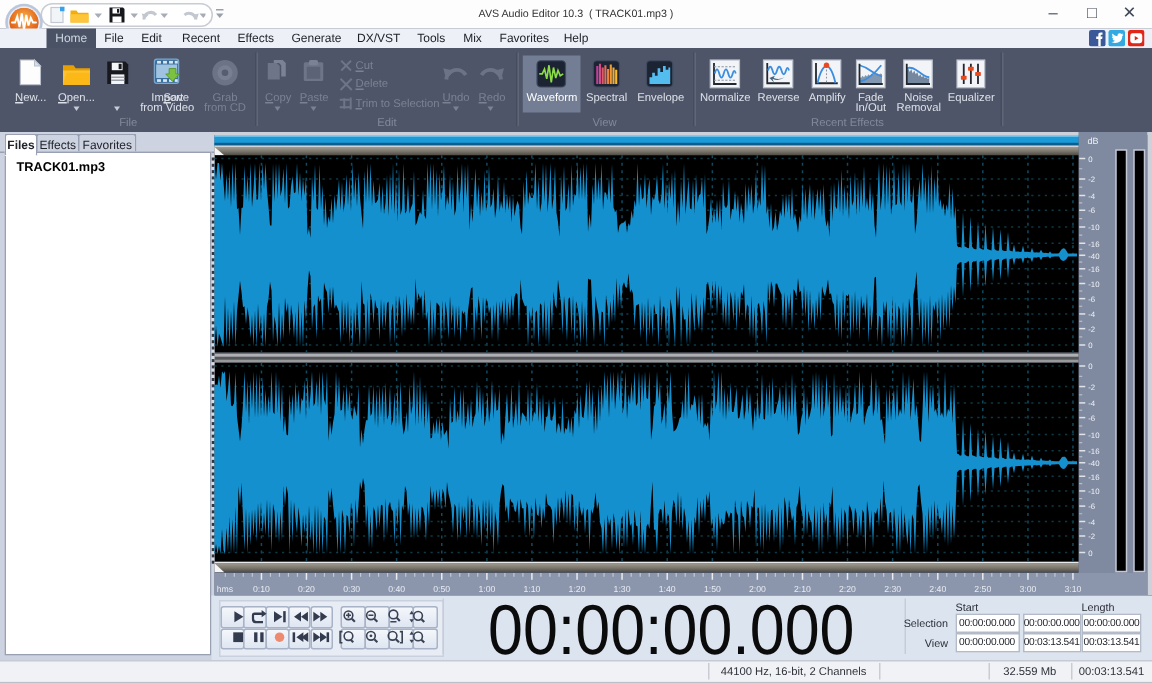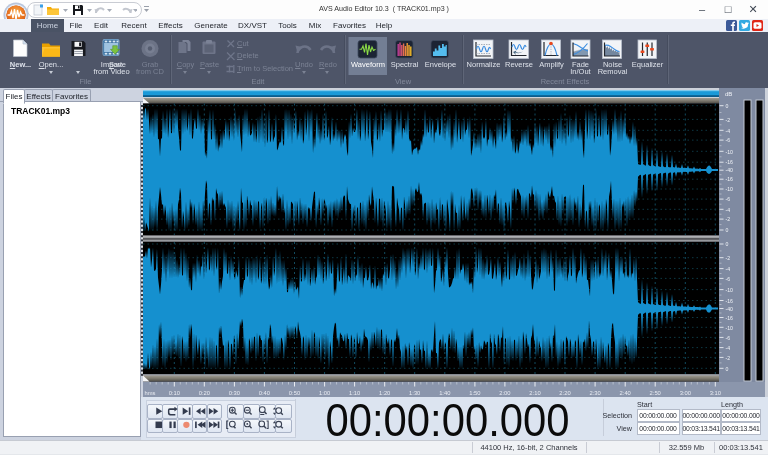--- a/index.html
+++ b/index.html
@@ -258,21 +258,21 @@
 
  <g transform="translate(638,8)">
   <rect x="0" y="0" width="18.5" height="18.5" fill="#f2f4f7" stroke="#b9c0cc" stroke-width="0.8"></rect>
   <path d="M4.5 2.5 L4.5 16 M9.25 2.5 L9.25 16 M14 2.5 L14 16" stroke="#22262e" stroke-width="1.2"></path>
   <rect x="2.6" y="10.5" width="3.8" height="2.6" rx="0.5" fill="#e8491e"></rect>
   <rect x="7.35" y="4.5" width="3.8" height="2.6" rx="0.5" fill="#e8491e"></rect>
   <rect x="12.1" y="8" width="3.8" height="2.6" rx="0.5" fill="#e8491e"></rect>
  </g>
 </svg>
 
-<div class="rlabel" style="left:5px;top:61px;width:31px;font-weight:bold;"><u>N</u>ew...</div>
+<div class="rlabel" style="left:5px;top:61px;width:31px;"><u>N</u>ew...</div>
 <div class="rlabel" style="left:35px;top:61px;width:32px;"><u>O</u>pen...</div>
 <div class="rlabel" style="left:64px;top:61px;width:29px;margin-left:39px;"><u>S</u>ave</div>
 <div class="rlabel" style="left:93px;top:61px;width:37px;">Import<br>from Video</div>
 <div class="rlabel dis" style="left:133px;top:61px;width:34px;">Grab<br>from CD</div>
 <div class="rlabel dis" style="left:171px;top:61px;width:29px;"><u>C</u>opy</div>
 <div class="rlabel dis" style="left:195px;top:61px;width:29px;"><u>P</u>aste</div>
 <div class="rlabel dis" style="left:237px;top:39.5px;width:30px;text-align:left;"><u>C</u>ut</div>
 <div class="rlabel dis" style="left:237px;top:52px;width:40px;text-align:left;"><u>D</u>elete</div>
 <div class="rlabel dis" style="left:237px;top:64.5px;width:60px;text-align:left;"><u>T</u>rim to Selection</div>
 <div class="rlabel dis" style="left:289px;top:61px;width:30px;"><u>U</u>ndo</div>
@@ -292,21 +292,21 @@
 <div class="glabel" style="left:537px;top:76.5px;width:56px;">Recent Effects</div>
 
 <div class="rdd" style="left:48.5px;top:70.5px;"></div>
 <div class="rdd" style="left:76px;top:70.5px;"></div>
 <div class="rdd dis" style="left:183px;top:70.5px;"></div>
 <div class="rdd dis" style="left:207px;top:70.5px;"></div>
 <div class="rdd dis" style="left:301.5px;top:70.5px;"></div>
 <div class="rdd dis" style="left:325px;top:70.5px;"></div>
 
 <div class="abs" id="lpanel">
- <div class="ltab" style="left:3px;width:20px;background:#fff;border-bottom:1px solid #fff;height:13px;z-index:2;">Files</div>
+ <div class="ltab" style="left:3px;width:20px;background:#fff;border-bottom:1px solid #fff;height:13px;z-index:2;font-weight:bold;">Files</div>
  <div class="ltab" style="left:24px;width:27px;">Effects</div>
  <div class="ltab" style="left:52px;width:37px;">Favorites</div>
  <div style="position:absolute;left:0px;top:13px;width:143px;height:1px;background:#98a0b1;"></div>
  <div id="filelist">
       <div style="margin:4px 0 0 7px;font-size:8.5px;font-weight:bold;color:#000;">TRACK01.mp3</div>
     </div>
 </div>
 
 <svg class="abs" style="left:141px;top:88px" width="627" height="309" viewBox="0 0 627 309">
 <rect x="0" y="0" width="627" height="2" fill="#ccd1da"></rect>

